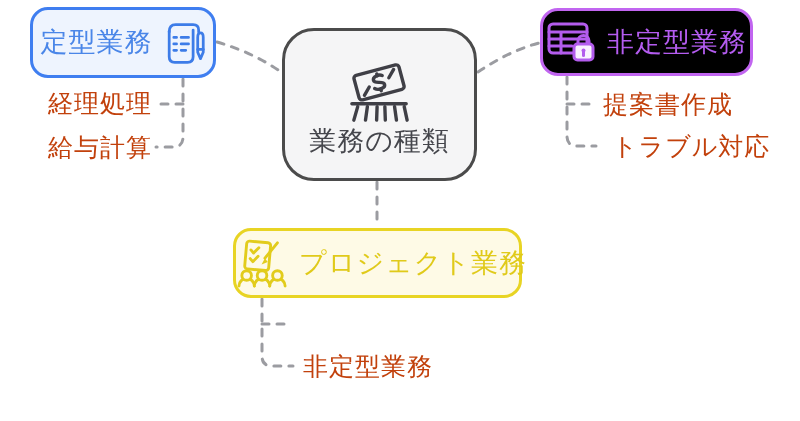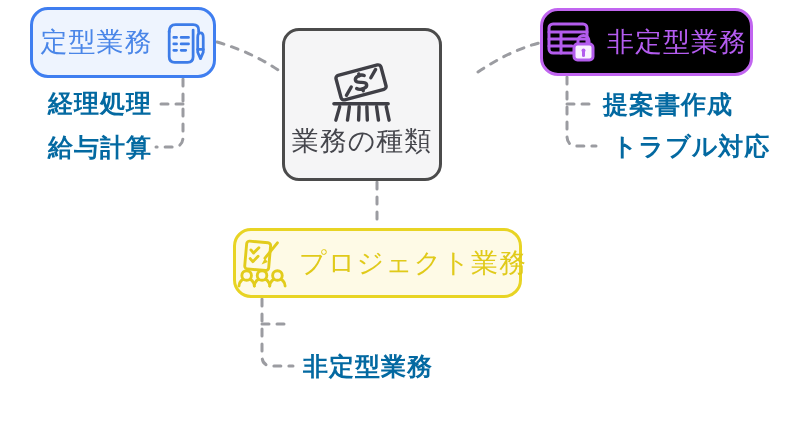--- a/index.html
+++ b/index.html
@@ -11,29 +11,29 @@
   .node{
     position:absolute;display:flex;align-items:center;justify-content:center;
     box-sizing:border-box;background:#fff;
   }
   .node-blue{left:30px;top:7px;width:186px;height:71px;border:3px solid #3f7ef0;
     border-radius:18px;background:#eef4fe;gap:7px;}
   .node-purple{left:540px;top:8px;width:213px;height:68px;border:3px solid #c165f0;
     border-radius:18px;background:#000000;gap:9px;}
   .node-yellow{left:233px;top:228px;width:289px;height:70px;border:3px solid #e8d424;
     border-radius:18px;background:#fefae6;gap:9px;padding-left:8px;}
-  .node-center{left:282px;top:28px;width:160px;height:153px;border:3px solid #4b4b4b;
-    border-radius:17px;background:#f5f5f6;flex-direction:column;gap:3px;padding-top:8px;}
+  .node-center{left:282px;top:28px;width:195px;height:153px;border:3px solid #4b4b4b;
+    border-radius:32px;background:#f5f5f6;flex-direction:column;gap:3px;padding-top:8px;}
   .node-label{font-size:27px;font-weight:500;letter-spacing:1px;white-space:nowrap;line-height:1;}
   .t-blue{color:#4a86e8;}
   .t-purple{color:#b45cf0;}
   .t-yellow{color:#e0ca1a;}
   .t-center{color:#45464c;}
   .sub{
-    position:absolute;font-size:25px;font-weight:700;color:#0369a1;
+    position:absolute;font-size:25px;font-weight:400;color:#c2410c;
     letter-spacing:1px;white-space:nowrap;line-height:1.1;
   }
   .icon{flex:0 0 auto;display:block;}
 </style>
 </head>
 <body>
 
 <div class="canvas">
 
   <svg class="connectors" viewBox="0 0 800 421" fill="none" stroke="#9b9ca1" stroke-width="3" stroke-linecap="round" stroke-dasharray="7 8">

